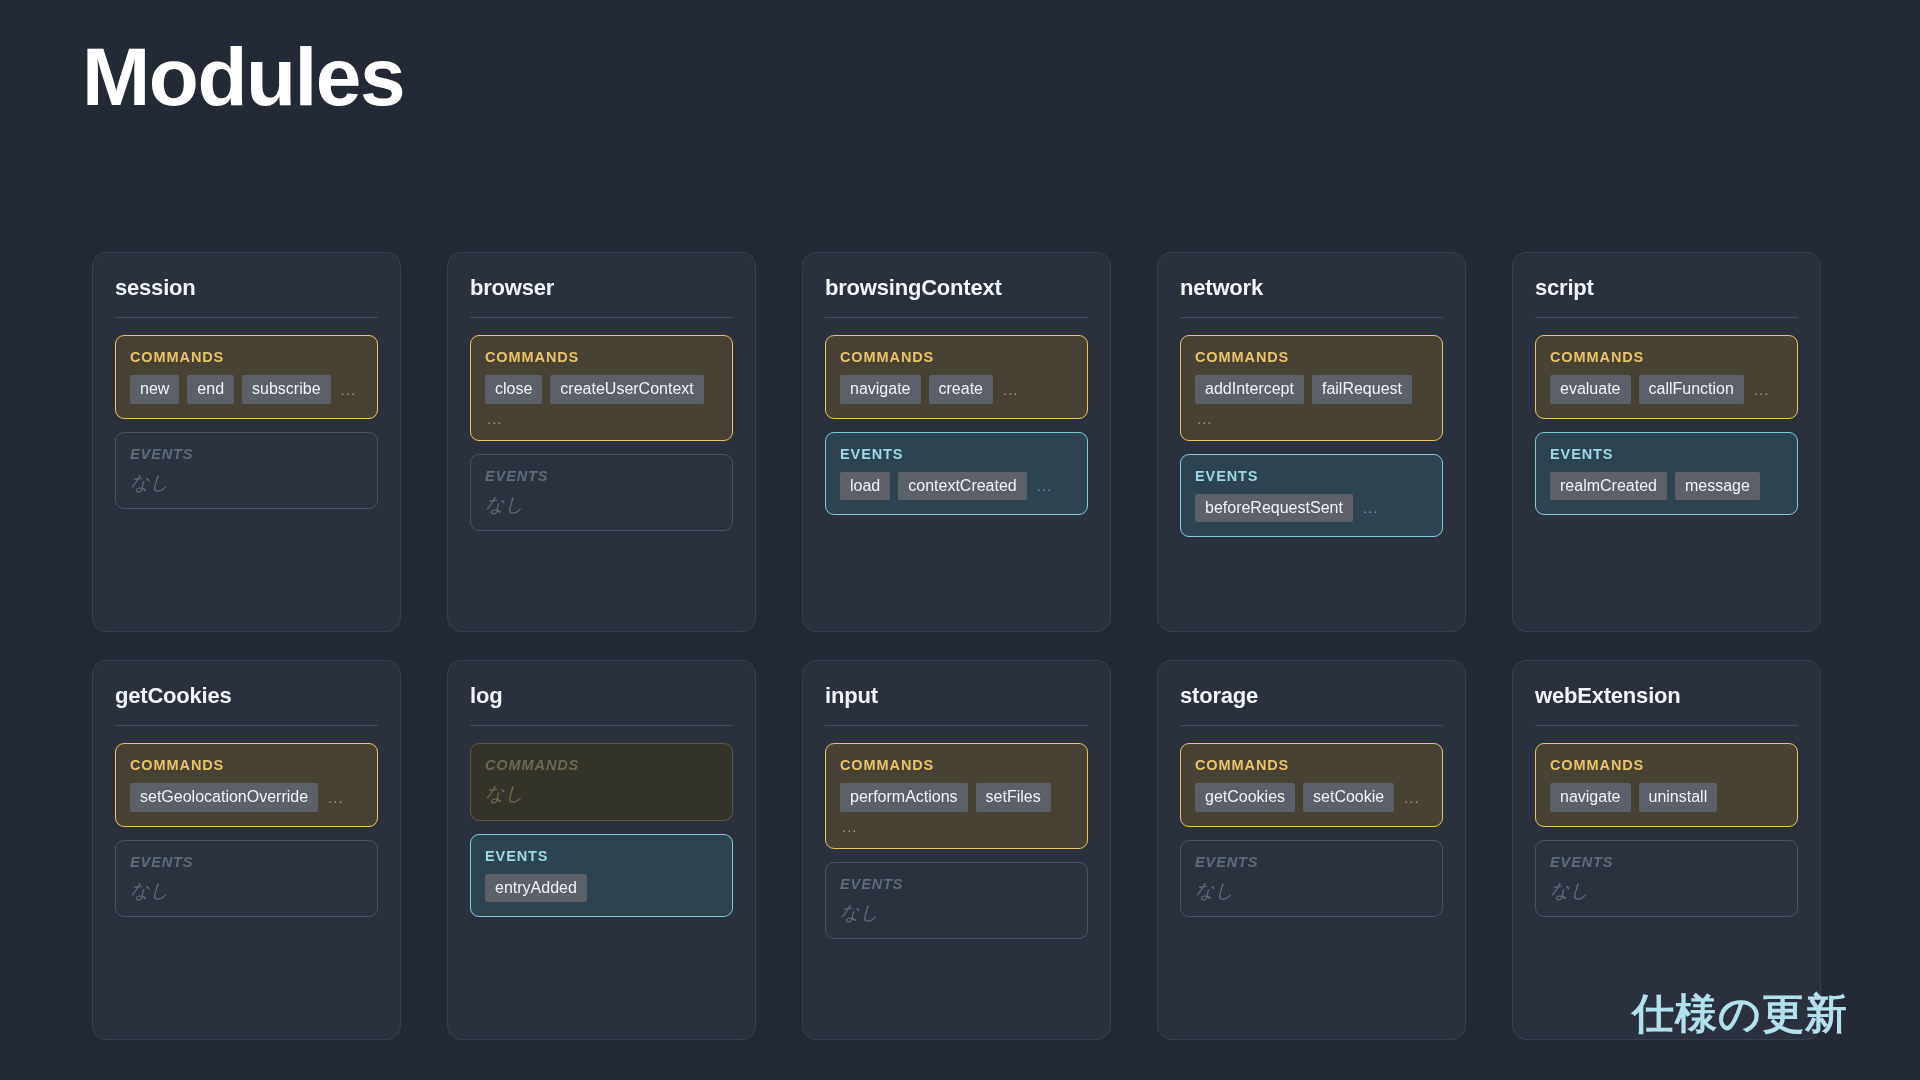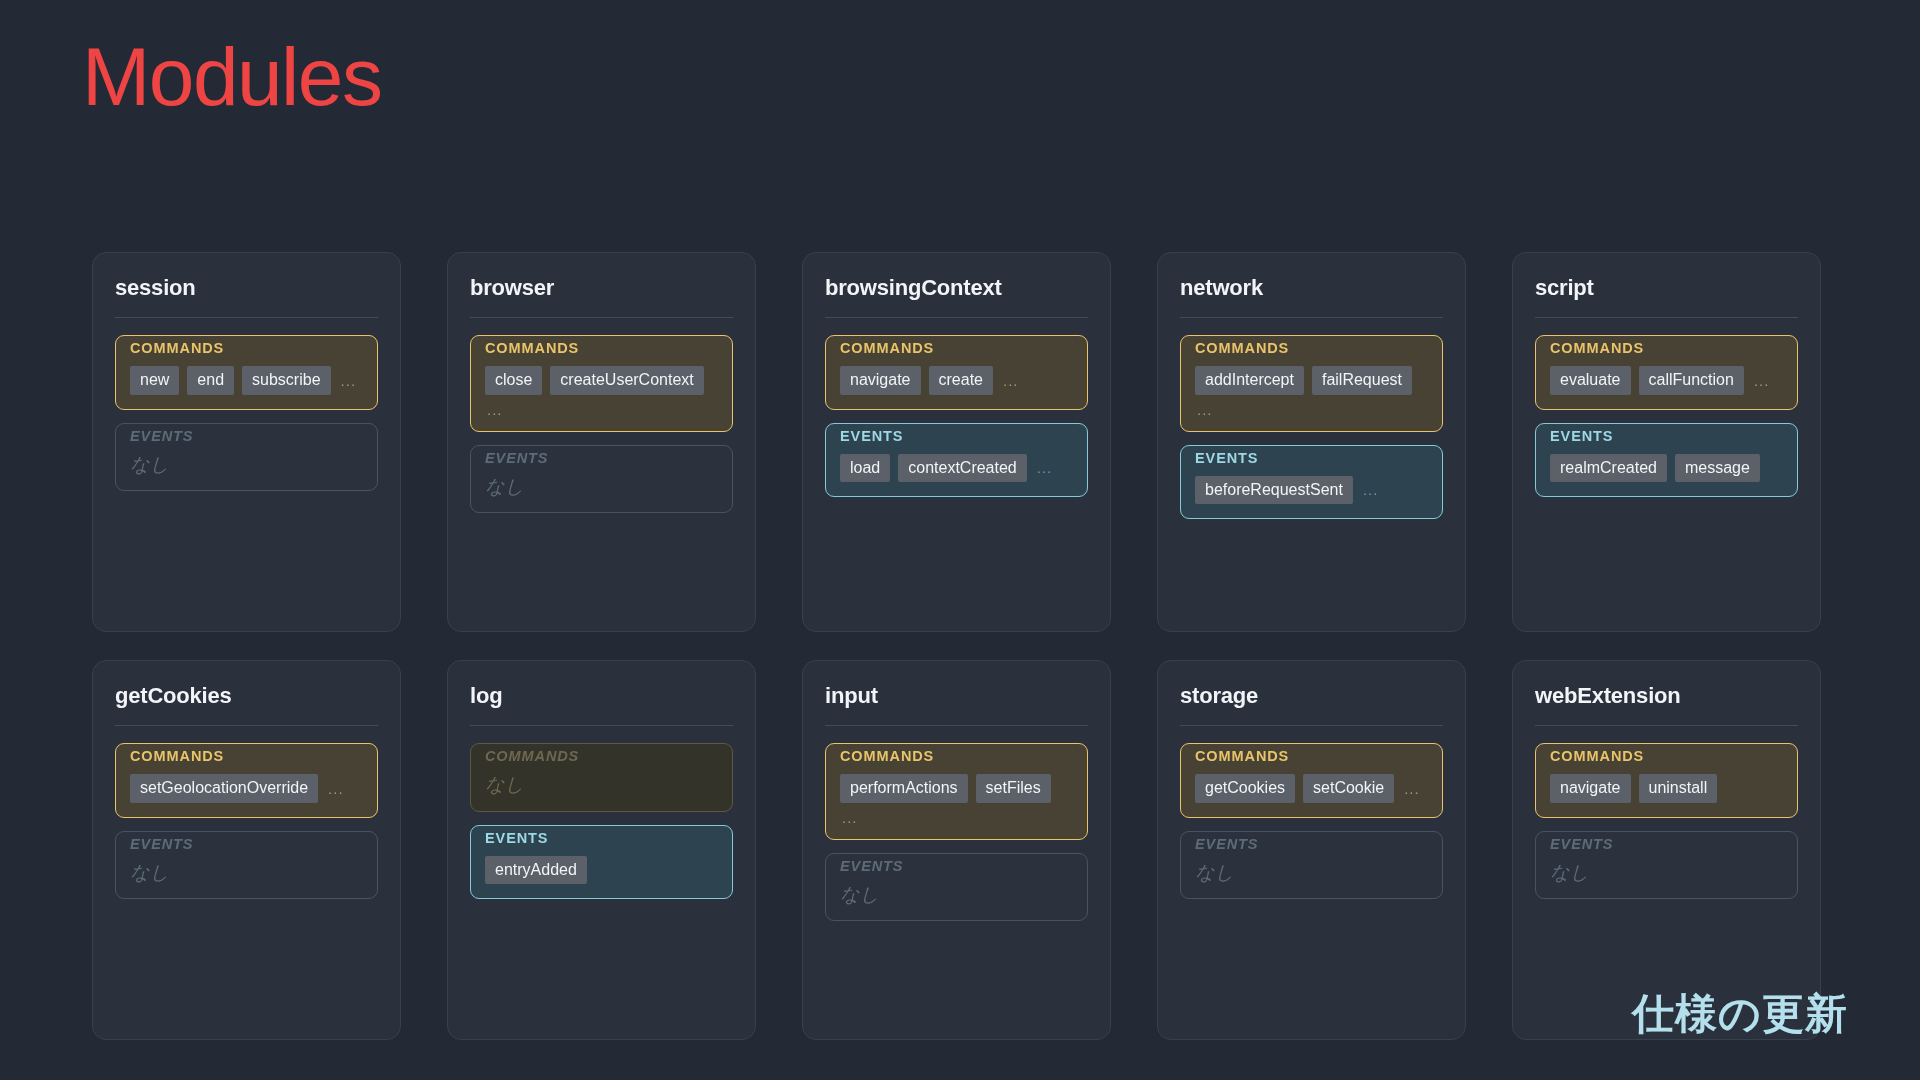--- a/index.html
+++ b/index.html
@@ -19,23 +19,23 @@
 
   
   #header {
     position: absolute;
     left: 82px;
     top: 36px;
   }
 
   #page-title {
     font-size: 82px;
-    font-weight: normal;
+    font-weight: bold;
     letter-spacing: -1.5px;
-    color: #ef4444;
+    color: #ffffff;
     line-height: 1.0;
   }
 
   #page-subtitle {
     margin-top: 24px;
     font-size: 40px;
     font-weight: 400;
     color: #f2f4f7;
     letter-spacing: 0px;
     line-height: 1.15;
@@ -71,21 +71,21 @@
 
   .divider {
     height: 1px;
     background: #454c59;
     margin: 16px 0 17px 0;
   }
 
   
   .section {
     border-radius: 9px;
-    padding: 4px 14px 14px 14px;
+    padding: 13px 14px 14px 14px;
     margin-bottom: 13px;
   }
 
   .section-label {
     font-size: 14.5px;
     font-weight: bold;
     letter-spacing: 0.9px;
     margin-bottom: 10px;
   }
 

